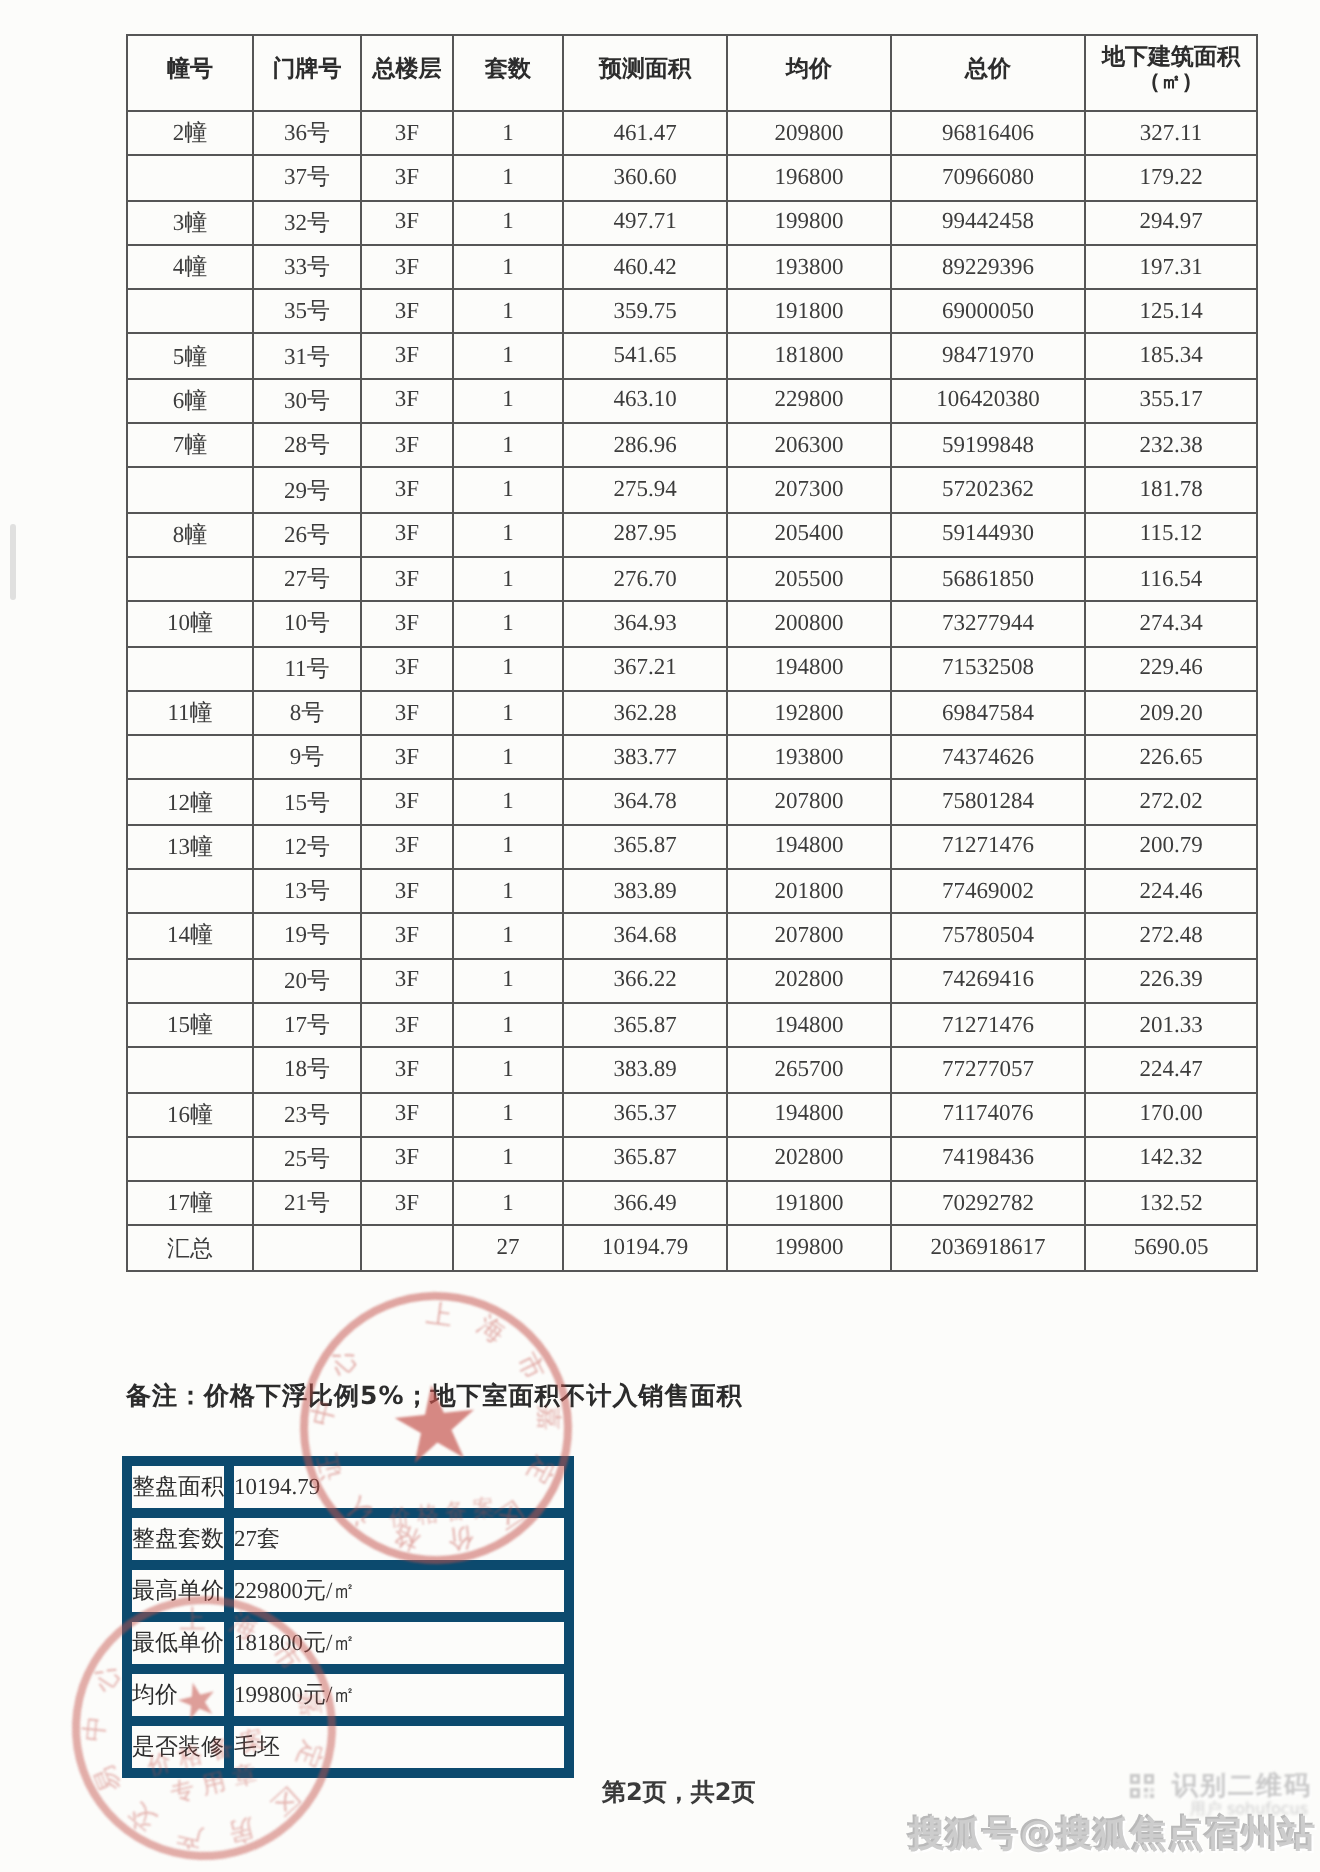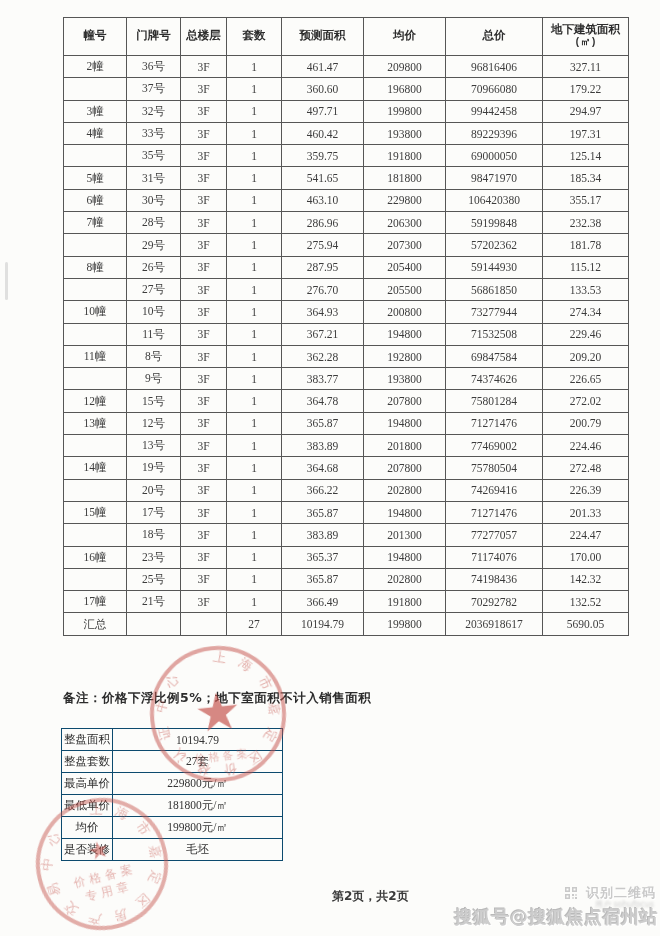--- a/index.html
+++ b/index.html
@@ -31,30 +31,30 @@
   .note{
     position:absolute;left:63px;top:690px;
     font-size:12.5px;font-weight:600;color:#2c2c2c;letter-spacing:.5px;
   }
   
   .summary-table{
     position:absolute;left:61px;top:728px;width:221px;
     border-collapse:collapse;table-layout:fixed;
   }
   .summary-table td{
-    border:1px solid #0c4a6e;height:21px;
-    font-size:11.5px;color:#333;text-align:center;vertical-align:middle;
+    border:5px solid #0c4a6e;height:21px;
+    font-size:11.5px;color:#333;text-align:left;vertical-align:middle;
     font-family:"Liberation Serif","DejaVu Serif",serif;
     padding:0;white-space:nowrap;overflow:hidden;
   }
   .summary-table td.lbl{font-family:"DejaVu Sans",sans-serif;color:#2e2e2e;}
   
   .page-footer{
     position:absolute;left:301px;top:888px;
-    font-size:12px;font-weight:600;color:#3a3a3a;margin-left:31px;
+    font-size:12px;font-weight:600;color:#3a3a3a;
   }
   
   .wm1{
     position:absolute;right:4px;top:884px;
     font-size:13px;font-weight:bold;color:#c9c9c9;letter-spacing:1px;
     filter:blur(.4px);display:flex;align-items:center;gap:9px;
     text-shadow:1px 1px 0 #fff;
   }
   .wm2{
     position:absolute;right:6px;top:899px;
@@ -224,21 +224,21 @@
         <td>115.12</td>
       </tr>
       <tr>
         <td></td>
         <td>27号</td>
         <td>3F</td>
         <td>1</td>
         <td>276.70</td>
         <td>205500</td>
         <td>56861850</td>
-        <td>133.53</td>
+        <td>116.54</td>
       </tr>
       <tr>
         <td>10幢</td>
         <td>10号</td>
         <td>3F</td>
         <td>1</td>
         <td>364.93</td>
         <td>200800</td>
         <td>73277944</td>
         <td>274.34</td>
@@ -332,21 +332,21 @@
         <td>194800</td>
         <td>71271476</td>
         <td>201.33</td>
       </tr>
       <tr>
         <td></td>
         <td>18号</td>
         <td>3F</td>
         <td>1</td>
         <td>383.89</td>
-        <td>201300</td>
+        <td>265700</td>
         <td>77277057</td>
         <td>224.47</td>
       </tr>
       <tr>
         <td>16幢</td>
         <td>23号</td>
         <td>3F</td>
         <td>1</td>
         <td>365.37</td>
         <td>194800</td>

